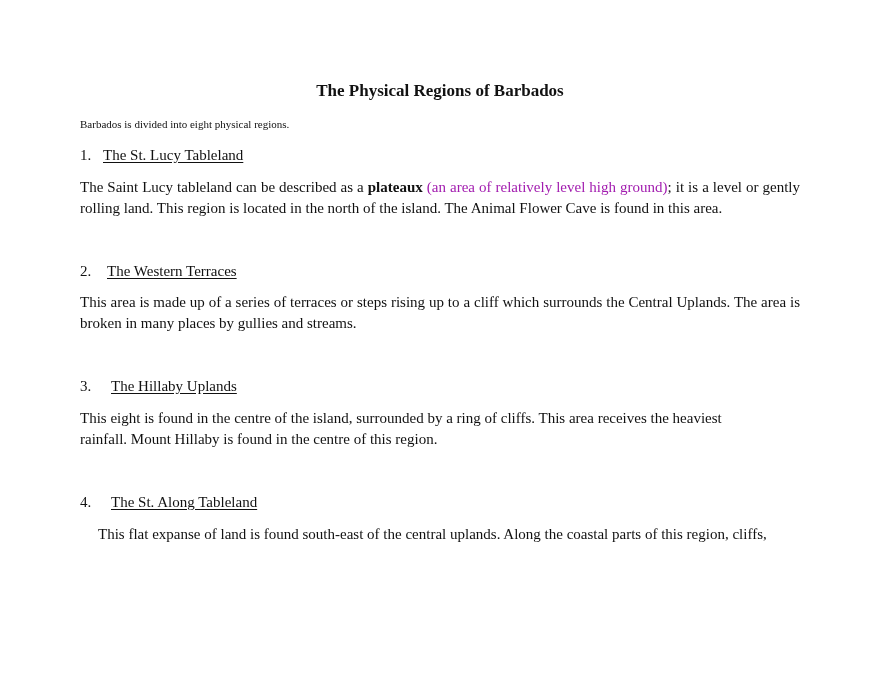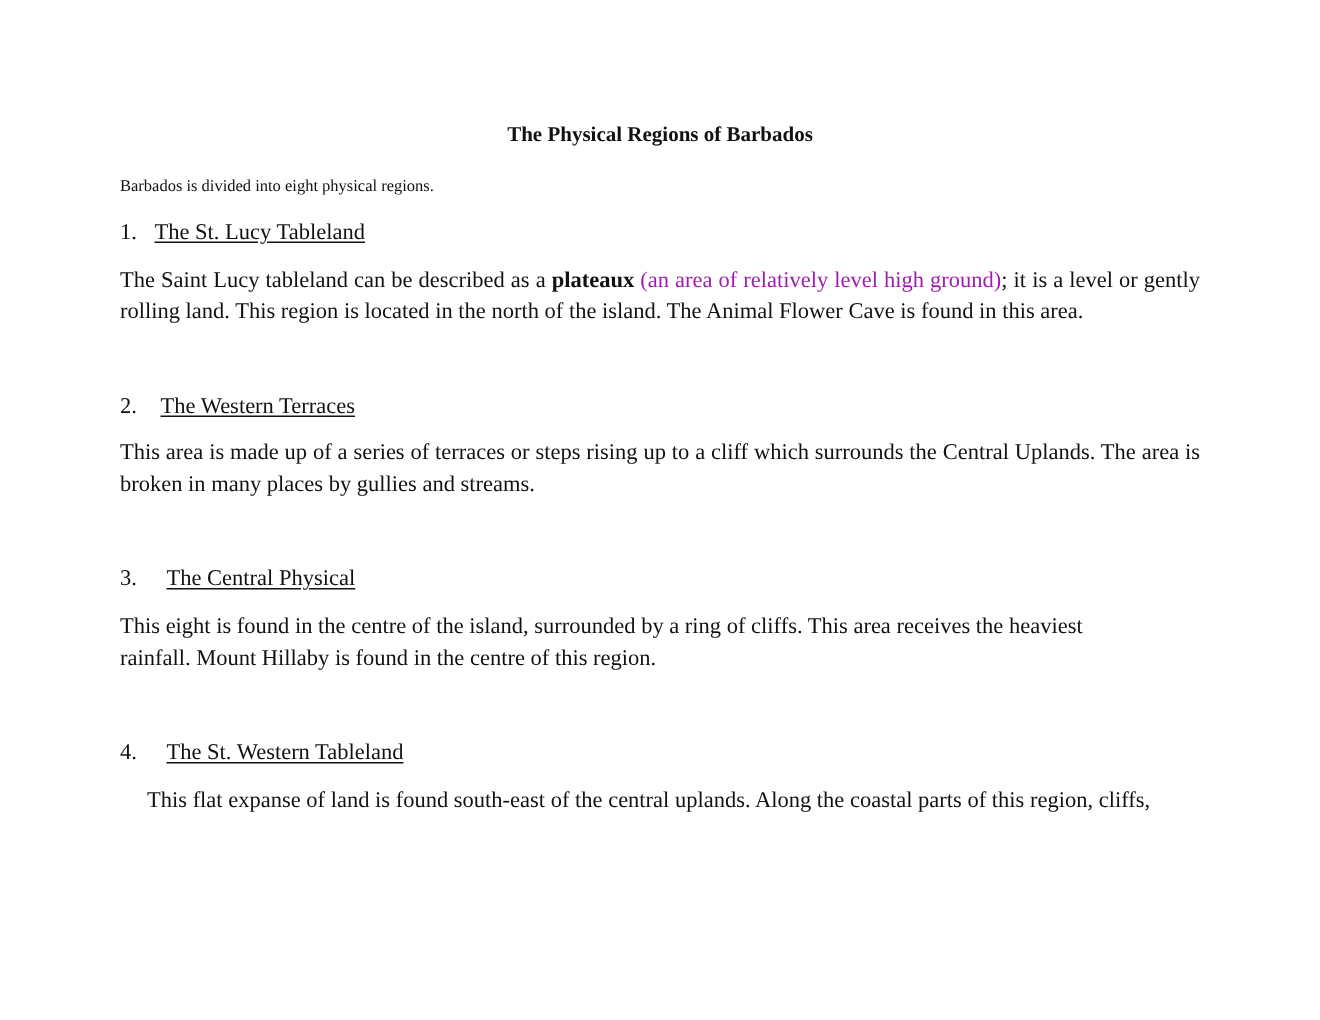--- a/index.html
+++ b/index.html
@@ -21,21 +21,21 @@
       top: 0;
       width: 720px;
     }
     .title {
       position: absolute;
       top: 80px;
       left: 0;
       width: 720px;
       text-align: center;
       font-weight: bold;
-      font-size: 14px;
+      font-size: 17px;
       line-height: 22px;
     }
     .intro {
       position: absolute;
       top: 114px;
       left: 0;
       font-size: 11px;
       line-height: 21px;
     }
     .heading {
@@ -91,27 +91,27 @@
     <span class="num">1.</span><span class="label">The St. Lucy Tableland</span>
   </div>
   <div class="para justify" id="p1"><span>The Saint Lucy tableland can be described as a </span><b>plateaux</b><span class="gray"> (an area of relatively level high ground)</span><span>; it is a level or gently rolling land. This region is located in the north of the island. The Animal Flower Cave is found in this area.</span></div>
 
   <div class="heading" id="h2">
     <span class="num">2.</span><span class="label">The Western Terraces</span>
   </div>
   <div class="para justify" id="p2">This area is made up of a series of terraces or steps rising up to a cliff which surrounds the Central Uplands. The area is broken in many places by gullies and streams.</div>
 
   <div class="heading" id="h3">
-    <span class="num">3.</span><span class="label">The Central Physical</span>
+    <span class="num">3.</span><span class="label">The Hillaby Uplands</span>
   </div>
   <div class="para" id="p3">
     <div>This eight is found in the centre of the island, surrounded by a ring of cliffs. This area receives the heaviest</div>
     <div>rainfall. Mount Hillaby is found in the centre of this region.</div>
   </div>
 
   <div class="heading" id="h4">
-    <span class="num">4.</span><span class="label">The St. Western Tableland</span>
+    <span class="num">4.</span><span class="label">The St. Along Tableland</span>
   </div>
   <div class="para" id="p4">
     <div>This flat expanse of land is found south-east of the central uplands. Along the coastal parts of this region, cliffs,</div>
   </div>
 
 </div>
 
 </body></html>

